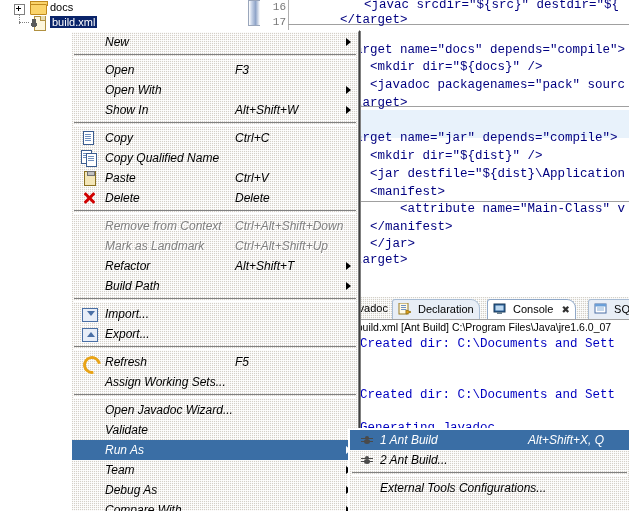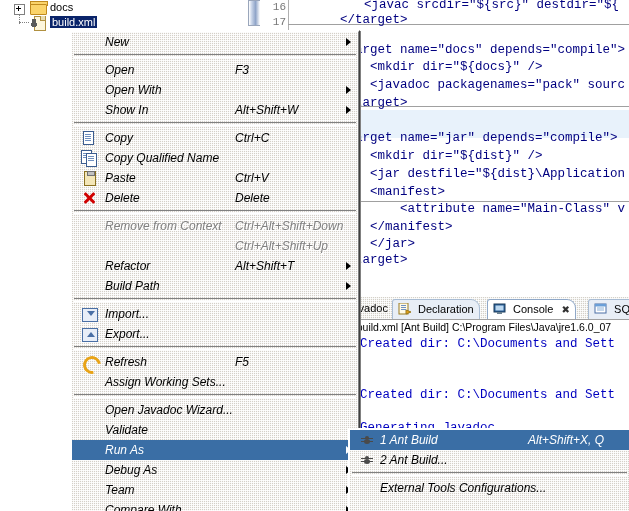--- a/index.html
+++ b/index.html
@@ -351,20 +351,21 @@
         </span>
         <span class="mlabel" style="left:33px">Delete</span>
         <span class="maccel" style="left:163px">Delete</span>
       </div>
       <div class="msep"></div>
       <div class="mi disabled">
         <span class="mlabel" style="left:33px">Remove from Context</span>
         <span class="maccel" style="left:163px">Ctrl+Alt+Shift+Down</span>
       </div>
       <div class="mi disabled">
+        <span class="mlabel" style="left:33px">Mark as Landmark</span>
         <span class="maccel" style="left:163px">Ctrl+Alt+Shift+Up</span>
       </div>
       <div class="mi">
         <span class="mlabel" style="left:33px">Refactor</span>
         <span class="maccel" style="left:163px">Alt+Shift+T</span>
         <span class="arrow"></span>
       </div>
       <div class="mi">
         <span class="mlabel" style="left:33px">Build Path</span>
         <span class="arrow"></span>
@@ -402,25 +403,25 @@
         <span class="mlabel" style="left:33px">Open Javadoc Wizard...</span>
       </div>
       <div class="mi">
         <span class="mlabel" style="left:33px">Validate</span>
       </div>
       <div class="mi sel">
         <span class="mlabel" style="left:33px">Run As</span>
         <span class="arrow"></span>
       </div>
       <div class="mi">
+        <span class="mlabel" style="left:33px">Team</span>
+        <span class="arrow"></span>
+      </div>
+      <div class="mi">
         <span class="mlabel" style="left:33px">Debug As</span>
-        <span class="arrow"></span>
-      </div>
-      <div class="mi">
-        <span class="mlabel" style="left:33px">Team</span>
         <span class="arrow"></span>
       </div>
       <div class="mi">
         <span class="mlabel" style="left:33px">Compare With</span>
         <span class="arrow"></span>
       </div>
     </div>
 </div>
 
 <div class="menu" id="submenu" style="left:348px;top:428px;width:281px;height:83px;">

